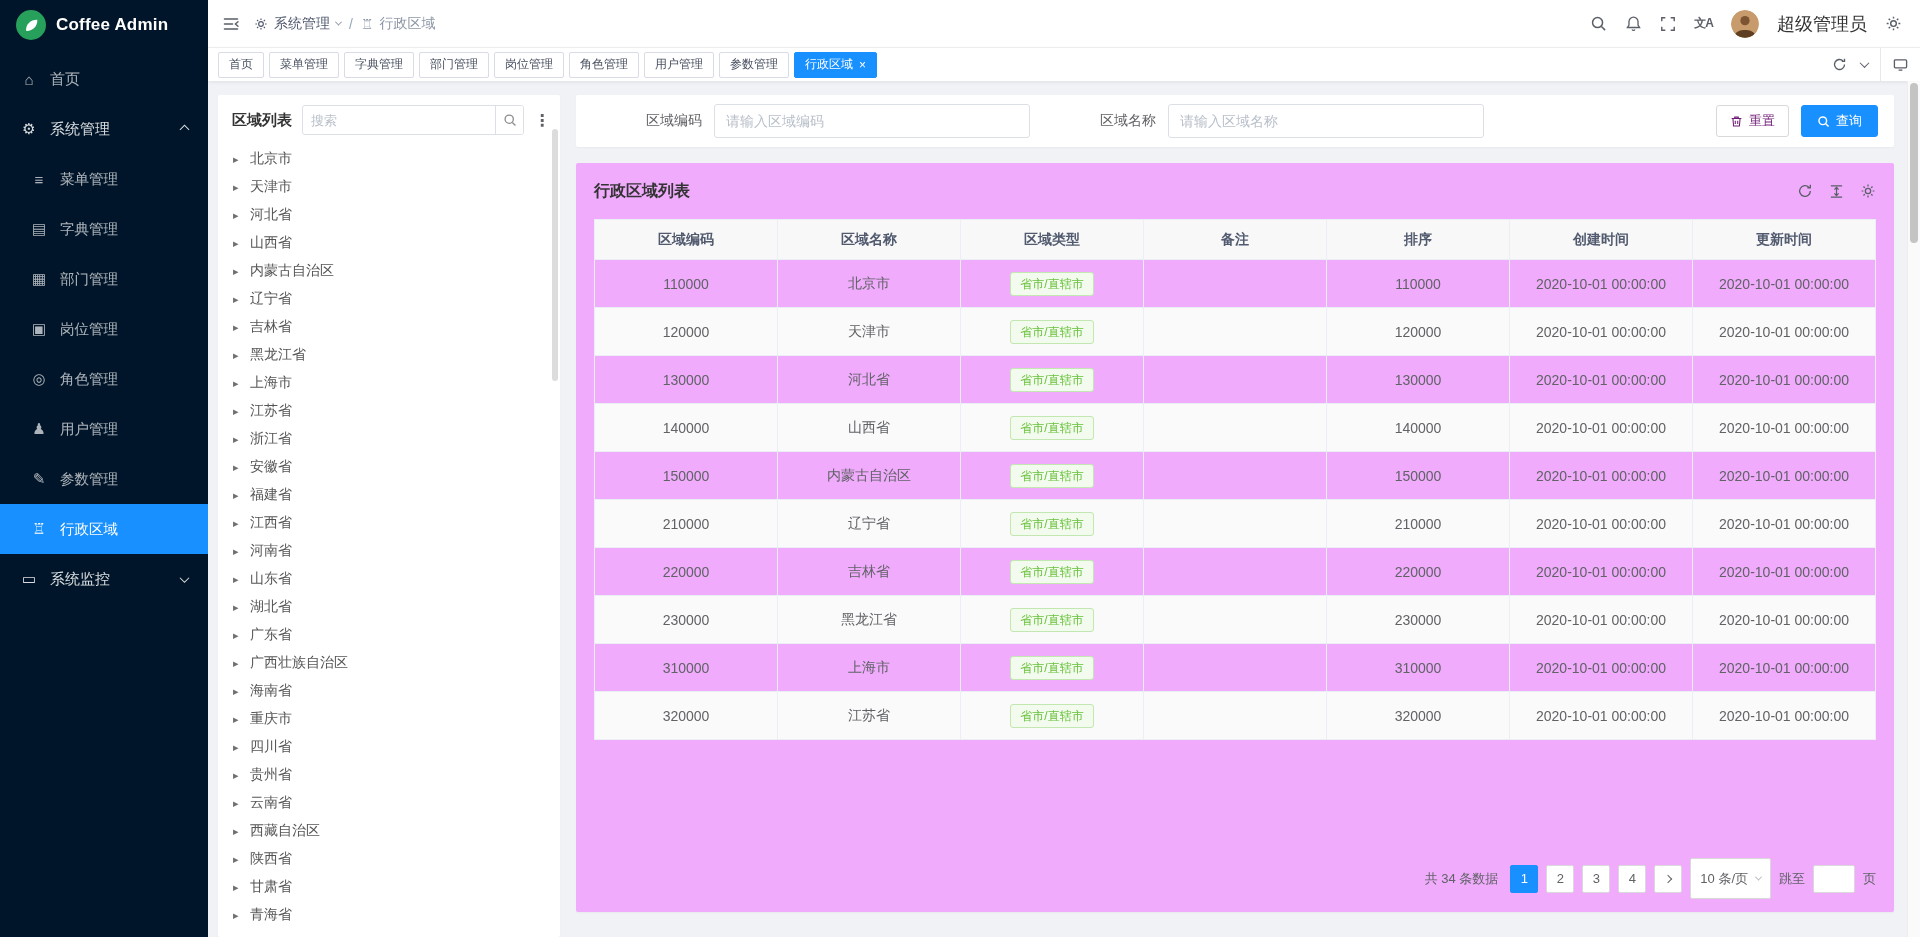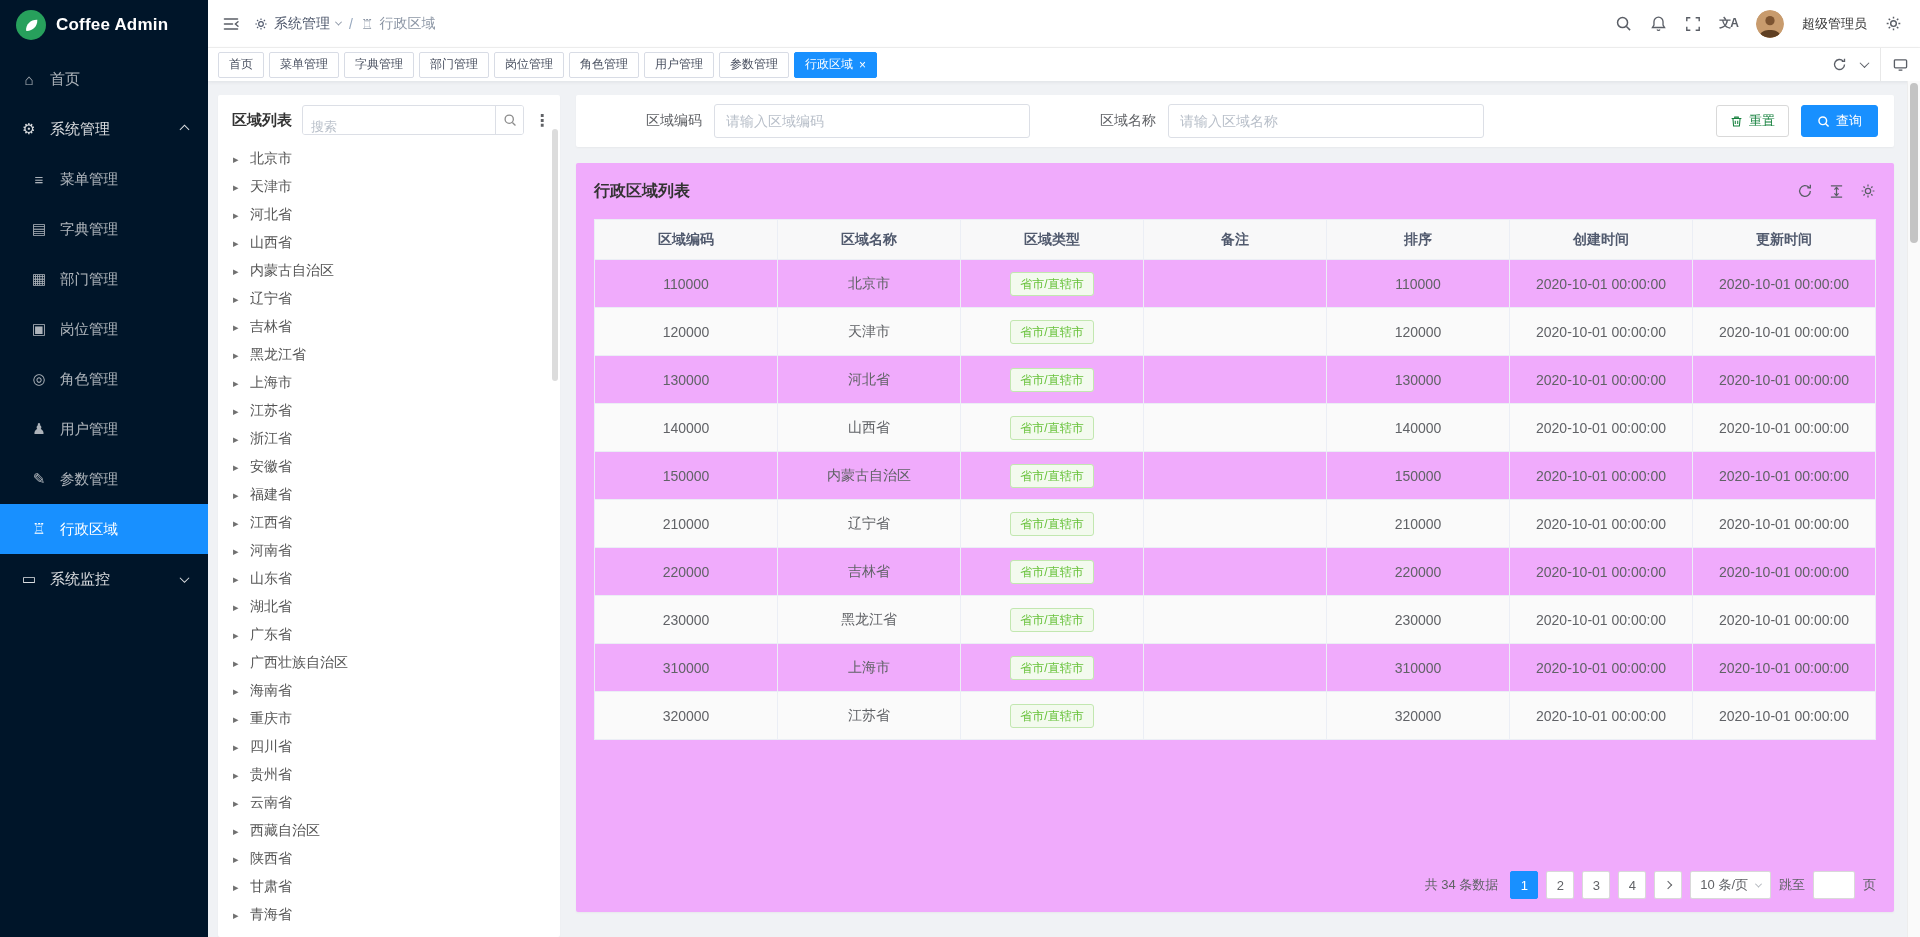--- a/index.html
+++ b/index.html
@@ -34,41 +34,41 @@
   .breadcrumb { display:flex; align-items:center; gap:8px; font-size:14px; color:#515a6e; }
   .breadcrumb .crumb { display:flex; align-items:center; gap:6px; cursor:pointer; }
   .breadcrumb .sep { color:#97a8be; }
   .breadcrumb .crumb.current { color:#8c96a5; cursor:default; }
   .bank-glyph::before { content:"♖"; font-size:14px; }
   .breadcrumb .chev { width:5px; height:5px; border-width:1.2px; color:#8c96a5; }
   .topbar-right { display:flex; align-items:center; gap:18px; color:#5a5e66; }
   .tb-icon { display:flex; align-items:center; justify-content:center; cursor:pointer; }
   .translate { font-size:12px; font-weight:bold; cursor:pointer; letter-spacing:-1px; }
   .avatar { width:28px; height:28px; border-radius:50%; overflow:hidden; display:block; cursor:pointer; }
-  .username { font-size:13px; color:#333; cursor:pointer; }
+  .username { font-size:18px; color:#333; cursor:pointer; }
 
   .tabsbar { height:33px; background:#fff; display:flex; align-items:center; padding:0 0 0 10px;
     box-shadow:0 1px 4px rgba(0,21,41,.08); flex-shrink:0; position:relative; z-index:2; }
   .tabs { display:flex; align-items:center; flex:1; overflow:hidden; }
   .tab { height:26px; display:flex; align-items:center; gap:6px; border:1px solid #d8dce5; background:#fff;
     padding:0 10px; margin-right:5px; font-size:12px; color:#495060; border-radius:2px; cursor:pointer; white-space:nowrap; }
   .tab.active { background:#1890ff; border-color:#1890ff; color:#fff; }
   .tab-close { font-size:12px; line-height:1; }
   .tab-close:empty { display:none; }
   .tabs-tools { display:flex; align-items:center; gap:14px; padding:0 12px; color:#5a5e66; }
   .tabs-extra { border-left:1px solid #e8e8e8; height:33px; width:40px; display:flex; align-items:center; justify-content:center; color:#5a5e66; cursor:pointer; }
 
   
   .content { flex:1; background:#f0f2f5; display:flex; gap:16px; padding:14px 26px 0 10px; overflow:hidden; position:relative; }
 
   .tree-card { width:342px; background:#fff; border-radius:2px; box-shadow:0 1px 2px rgba(0,0,0,.04);
     flex-shrink:0; display:flex; flex-direction:column; position:relative; overflow:hidden; }
   .tree-head { display:flex; align-items:center; gap:10px; padding:10px 10px 8px 14px; flex-shrink:0; }
   .tree-title { font-weight:bold; font-size:15px; color:#333; white-space:nowrap; }
-  .tree-search { flex:1; display:flex; align-items:flex-end; border:1px solid #dcdfe6; border-radius:3px; height:30px; overflow:hidden;gap:24px; }
+  .tree-search { flex:1; display:flex; align-items:center; border:1px solid #dcdfe6; border-radius:3px; height:30px; overflow:hidden;gap:24px; }
   .tree-search input { flex:1; border:0; outline:0; padding:0 8px; font-size:13px; min-width:0; color:#606266; }
   .tree-search-btn { width:28px; height:100%; display:flex; align-items:center; justify-content:center;
     border-left:1px solid #dcdfe6; color:#8c8c8c; cursor:pointer; background:#fff; }
   .more-icon { width:16px; text-align:center; color:#606266; cursor:pointer; font-weight:bold; }
   .more-icon::before { content:"⋮"; font-size:16px; }
   .tree { list-style:none; flex:1; overflow:hidden; padding:2px 0 0 0; }
   .tree li { height:28px; display:flex; align-items:center; gap:7px; padding-left:15px; font-size:14px; color:#555; cursor:pointer; }
   .tree .caret { color:#707070; font-size:11px; width:10px; }
   .tree .caret::before { content:"▸"; }
   .tree-scroll-thumb { position:absolute; top:34px; right:2px; width:6px; height:252px; background:#dcdcdc; border-radius:3px; }
@@ -78,21 +78,21 @@
   .filter-card { background:#fff; border-radius:2px; box-shadow:0 1px 2px rgba(0,0,0,.04); height:52px;
     display:flex; align-items:center; padding:0 16px 0 70px; flex-shrink:0; }
   .filter-item { display:flex; align-items:center; gap:12px; }
   .filter-item + .filter-item { margin-left:70px; }
   .filter-item label { color:#606266; font-size:14px; white-space:nowrap; cursor:default; }
   .filter-item input { width:316px; height:34px; border:1px solid #dcdfe6; border-radius:3px; padding:0 11px;
     font-size:14px; color:#606266; outline:none; }
   input::placeholder { color:#b8bfc9; }
   .filter-actions { margin-left:auto; display:flex; gap:12px; }
   .btn { height:32px; display:flex; align-items:center; gap:6px; border-radius:3px; font-size:13px; cursor:pointer; }
-  .btn-reset { padding:0 13px; border:1px solid #d9d9d9; background:#fff; color:#15803d; }
+  .btn-reset { padding:0 13px; border:1px solid #d9d9d9; background:#fff; color:#701a75; }
   .btn-primary { padding:8px 15px; background:#1890ff; border:1px solid #1890ff; color:#fff; }
 
   .table-card { background:#f0abfc; border-radius:2px; box-shadow:0 1px 2px rgba(0,0,0,.04); flex:1; margin-top:16px;
     padding:0 18px; position:relative; overflow:hidden; }
   .table-head { display:flex; align-items:center; justify-content:space-between; height:56px; }
   .table-title { font-size:16px; font-weight:bold; color:#333; }
   .table-tools { display:flex; align-items:center; gap:16px; color:#5a5e66; }
   .table-tools > span { cursor:pointer; display:flex; }
 
   table { width:100%; border-collapse:collapse; table-layout:fixed; }
@@ -104,21 +104,21 @@
   .tag { display:inline-block; padding:2px 9px; font-size:12px; color:#67c23a; background:#f3faee;
     border:1px solid #c2e7b0; border-radius:3px; line-height:1.5; }
 
   .pagination { position:absolute; right:18px; bottom:13px; display:flex; align-items:center; gap:8px;
     font-size:13px; color:#606266; }
   .page-total { margin-right:4px; cursor:default; }
   .page-btn { min-width:28px; height:28px; padding:0 4px; border:1px solid #d9d9d9; border-radius:2px; background:#fff;
     display:flex; align-items:center; justify-content:center; font-size:13px; color:#606266; cursor:pointer; }
   .page-btn.active { background:#1890ff; border-color:#1890ff; color:#fff; }
   .page-btn .chev { width:6px; height:6px; border-width:1.4px; }
-  .page-size { height:28px; border:1px solid #d9d9d9; border-radius:2px; display:flex; align-items:center; gap:8px;
+  .page-size { height:41px; border:1px solid #d9d9d9; border-radius:2px; display:flex; align-items:center; gap:8px;
     padding:0 9px; background:#fff; cursor:pointer; }
   .page-size .chev { width:5px; height:5px; color:#b0b4bb; }
   .jump-label, .jump-suffix { cursor:default; }
   .jump-input { width:42px; height:28px; border:1px solid #d9d9d9; border-radius:2px; outline:none; padding:0 6px;
     font-size:13px; color:#606266; background:#fff; }
 
   .page-scrollbar { position:absolute; right:0; top:81px; bottom:0; width:13px; background:#fafafa; border-left:1px solid #ededed; z-index:5; }
   .page-scroll-thumb { position:absolute; top:2px; left:2px; width:8px; height:160px; background:#c4c4c4; border-radius:4px; }
 
   svg { display:block; }

